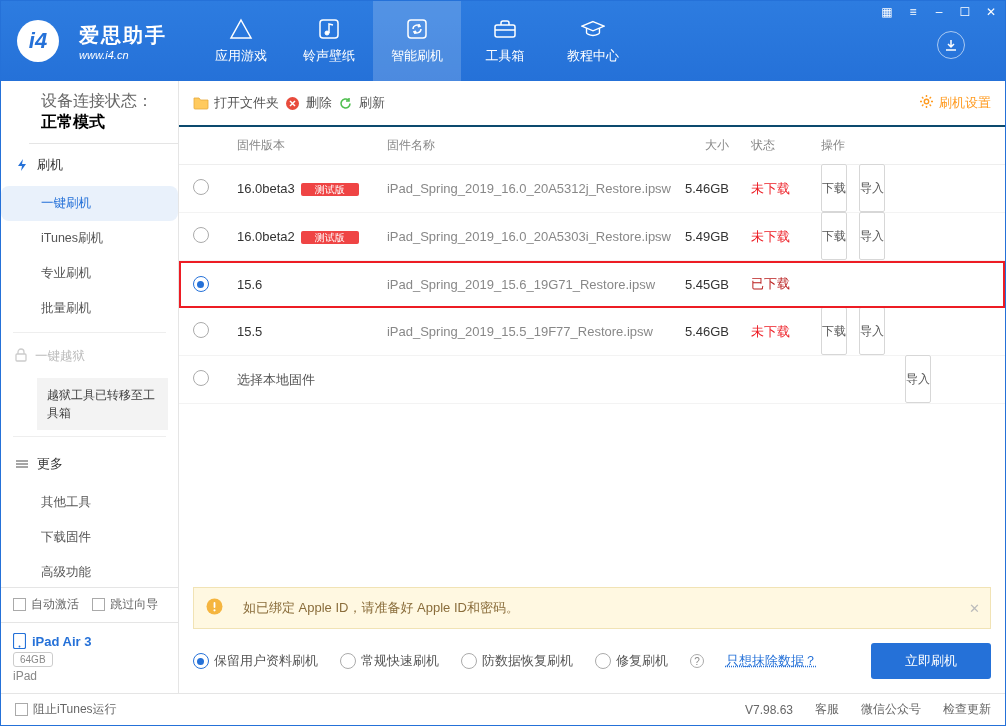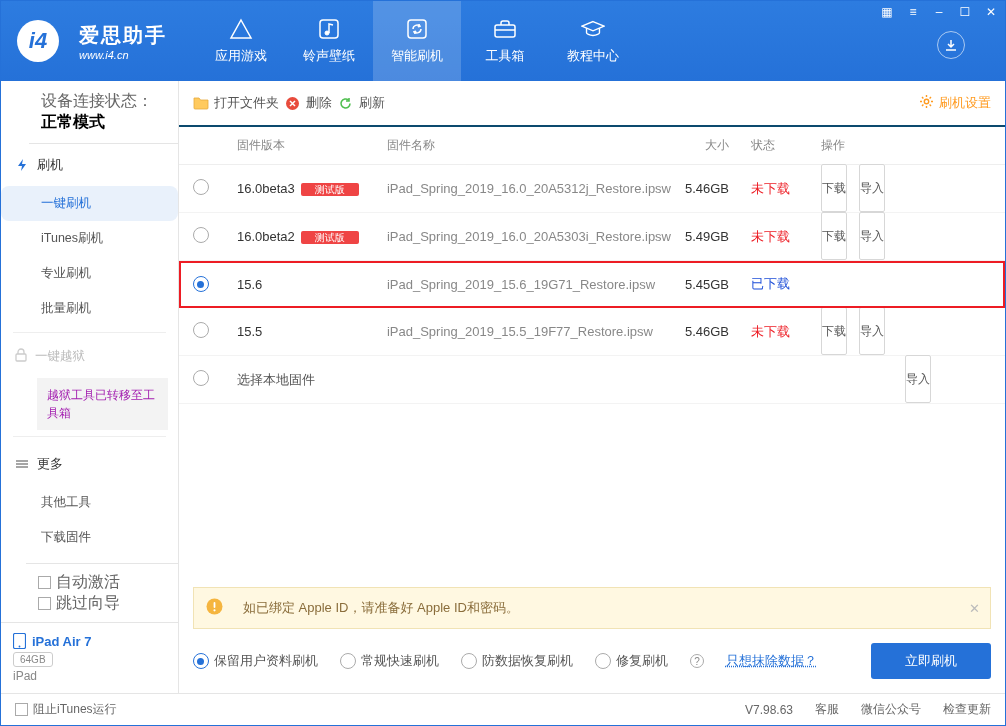--- a/index.html
+++ b/index.html
@@ -27,24 +27,24 @@
 .sidebar { width: 198px; border-right: 1px solid #e5e5e5; display: flex; flex-direction: column; }
 .status-bar { padding: 10px 12px; border-bottom: 1px solid #e5e5e5; font-size: 16px; color: #666; margin-left: 28px; }
 .status-bar b { color: #000; font-weight: bold; }
 
 .side-list { flex: 1; overflow: auto; }
 .side-group { padding: 12px 14px; display: flex; align-items: center; gap: 8px; color: #333; cursor: pointer; }
 .side-group .gi { width: 14px; height: 14px; display: inline-flex; align-items: center; justify-content: center; }
 .side-sub { padding: 9px 14px 9px 40px; color: #555; cursor: pointer; font-size: 12.5px; }
 .side-sub.active { background: #e9f1fb; color: #2571d8; border-radius: 8px; }
 .side-sub.muted { color: #bbb; padding-left: 14px; display:flex; align-items:center; gap:8px; }
-.side-note { margin: 4px 10px 4px 36px; background: #f3f3f3; padding: 8px 10px; color: #a21caf; font-size: 12px; line-height: 1.5; }
+.side-note { margin: 4px 10px 4px 36px; background: #f3f3f3; padding: 8px 10px; color: #404040; font-size: 12px; line-height: 1.5; }
 .side-divider { height: 1px; background: #eee; margin: 6px 12px; }
 
-.side-bottom { border-top: 1px solid #e5e5e5; padding: 8px 12px; font-size: 16px; color: #666; margin-left: 25px; }
+.side-bottom { border-top: 1px solid #e5e5e5; padding: 8px 12px; font-size: 12px; color: #666; }
 .checkbox { display: inline-flex; align-items: center; gap: 5px; cursor: pointer; }
 .cb { width: 13px; height: 13px; border: 1px solid #aaa; background: #fff; }
 .device-info { border-top: 1px solid #e5e5e5; padding: 10px 12px; }
 .device-info .dname { color: #2571d8; font-weight: bold; display:flex; align-items:center; gap:6px; }
 .badge { display: inline-block; border: 1px solid #ccc; border-radius: 3px; font-size: 10px; padding: 1px 6px; color: #888; margin-top: 3px; }
 .device-info .dtype { color: #888; font-size: 12px; margin-top: 2px; }
 
 .main { flex: 1; display: flex; flex-direction: column; }
 .toolbar { height: 46px; border-bottom: 2px solid #0c4a6e; display: flex; align-items: center; padding: 0 14px; gap: 6px; }
 .tbtn { display: flex; align-items: center; gap: 5px; cursor: pointer; color: #555; font-size: 13px; }
@@ -61,21 +61,21 @@
 .c-ops { width: 170px; }
 
 .fw-row { display: flex; align-items: center; padding: 14px; border-bottom: 1px solid #f3f3f3; }
 .fw-row.highlighted { outline: 2px solid #ed1c24; outline-offset: -2px; }
 .radio { width: 16px; height: 16px; border: 1.5px solid #aaa; border-radius: 50%; display: inline-flex; align-items: center; justify-content: center; cursor: pointer; }
 .radio.sel { border-color: #2571d8; }
 .radio.sel::after { content: ""; width: 7px; height: 7px; background: #2571d8; border-radius: 50%; }
 .tag-beta { background: #ef4444; color: #fff; font-size: 10px; padding: 1px 14px; border-radius: 2px; margin-left: 6px; }
 .c-name.val { color: #888; }
 .c-status.not { color: #ed1c24; }
-.c-status.done { color: #1d4ed8; }
+.c-status.done { color: #b91c1c; }
 .op-btn { border: 1px solid #d7d7d7; background: #fff; padding: 16px 0; width: 72px; text-align: center; border-radius: 2px; cursor: pointer; color: #555; font-size: 12px; margin-right: 12px; }
 .op-btn:last-child { margin-right: 0; }
 
 .warning { margin: 10px 14px 0; background: #fff8e1; border: 1px solid #f1e3b5; padding: 10px 12px; display: flex; align-items: center; gap: 20px; color: #8a6d3b; position: relative; }
 .warning .close { position: absolute; right: 10px; cursor: pointer; color: #bbb; }
 
 .actions { display: flex; align-items: center; padding: 14px; gap: 22px; }
 .radio-opt { display: flex; align-items: center; gap: 5px; cursor: pointer; color: #555; }
 .qmark { width: 14px; height: 14px; border: 1px solid #aaa; border-radius: 50%; text-align: center; font-size: 10px; line-height: 13px; color: #888; cursor: pointer; }
 .linklike { color: #2571d8; text-decoration: underline dotted; cursor: pointer; }
@@ -211,21 +211,21 @@
           <span class="cb"></span>
           <span>跳过向导</span>
         </label>
     </div>
     <div class="device-info">
       <div class="dname">
         <svg width="13" height="16" viewBox="0 0 13 16">
             <rect x="0.5" y="0.5" width="12" height="15" rx="1.5" fill="none" stroke="#2571d8" stroke-width="1.2"></rect>
             <circle cx="6.5" cy="13.5" r="0.9" fill="#2571d8"></circle>
           </svg>
-        <span>iPad Air 7</span>
+        <span>iPad Air 3</span>
       </div>
       <span class="badge">64GB</span>
       <div class="dtype">iPad</div>
     </div>
   </div>
 
   <div class="main">
     <div class="toolbar">
       <div class="tbtn">
         <span class="ic">

